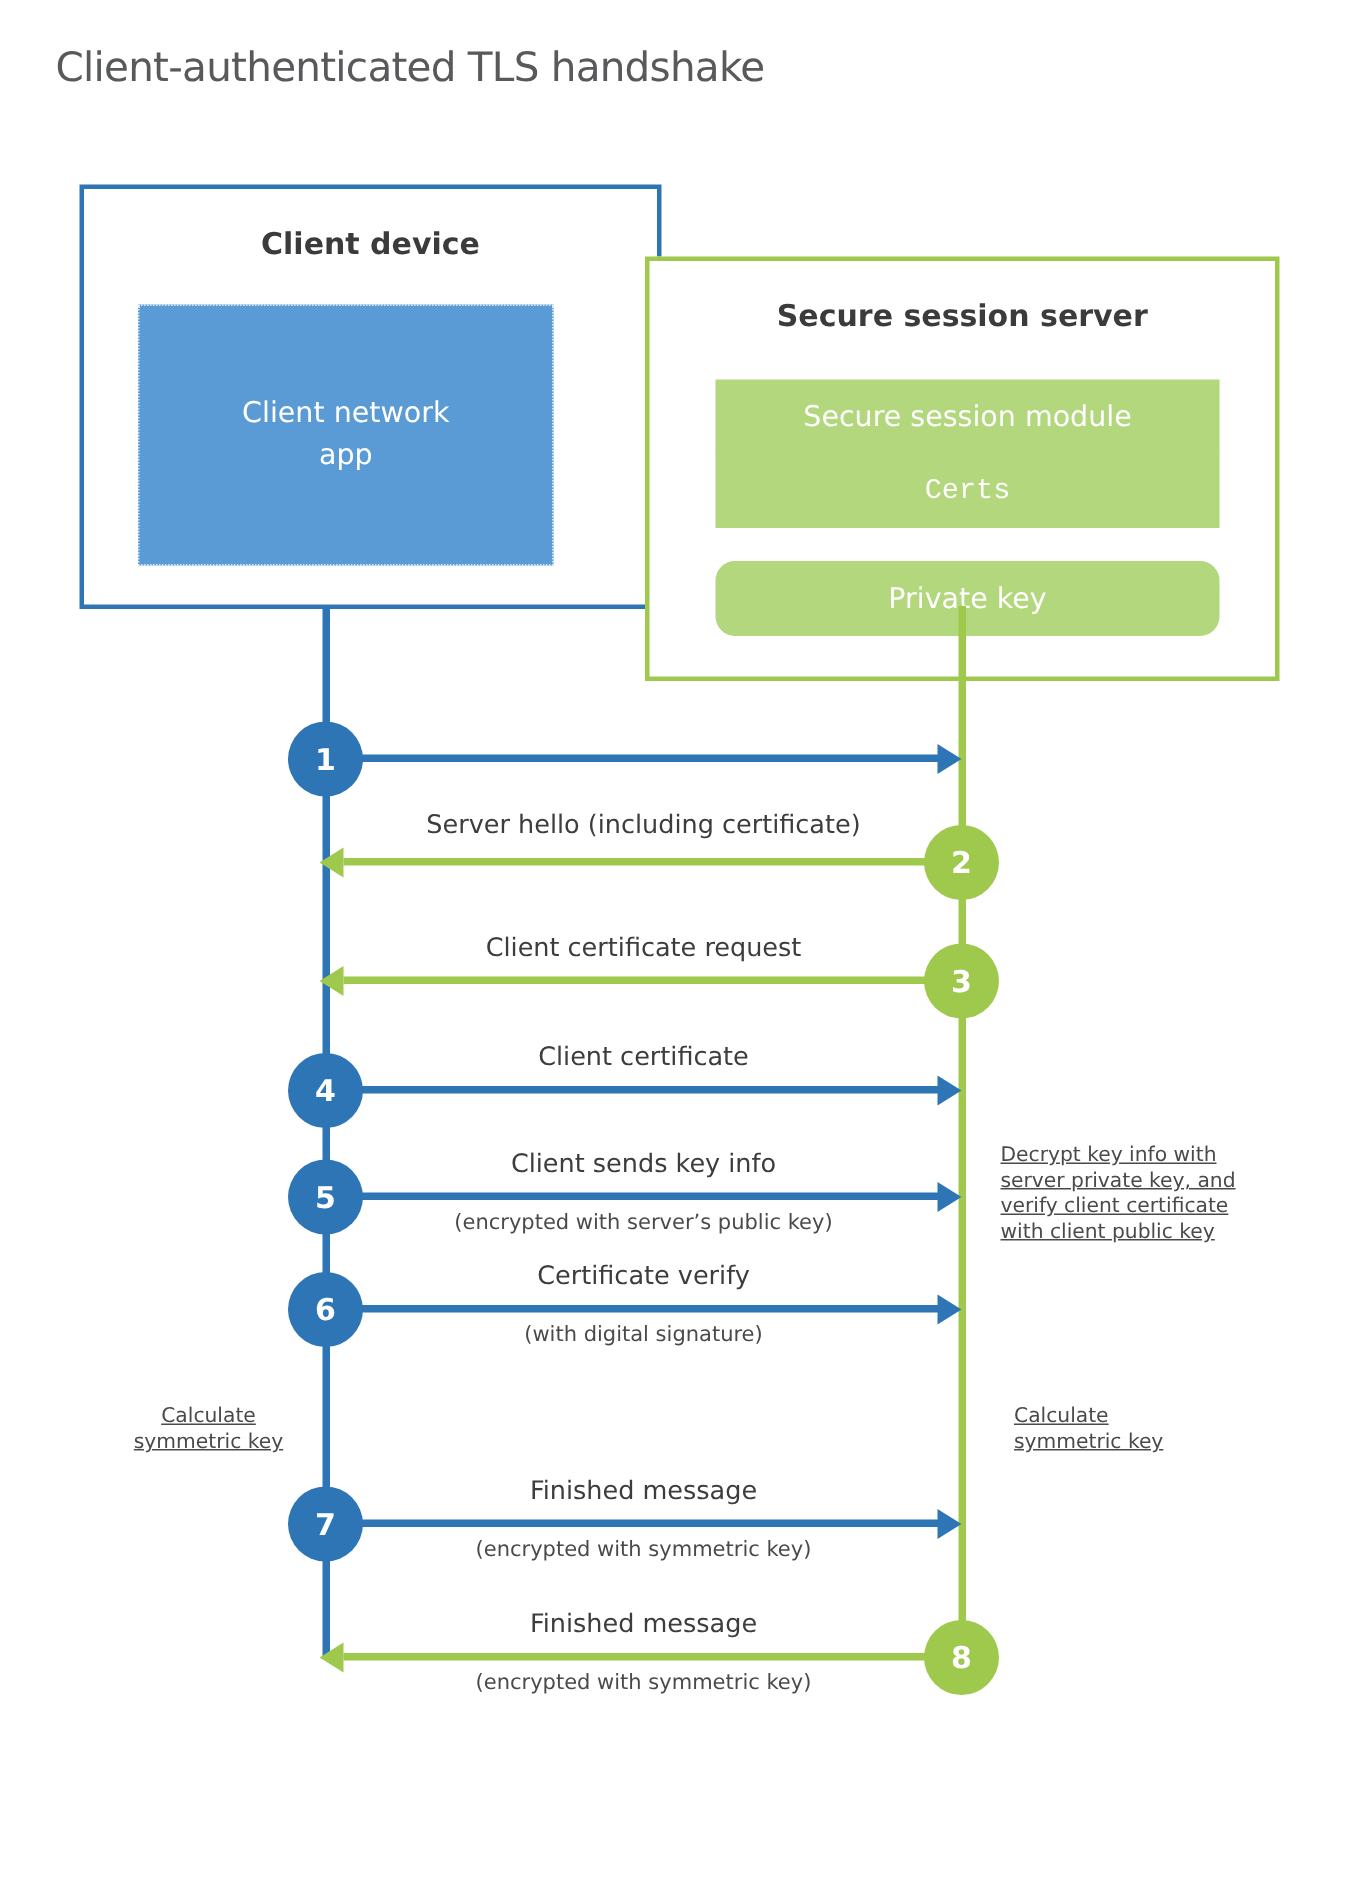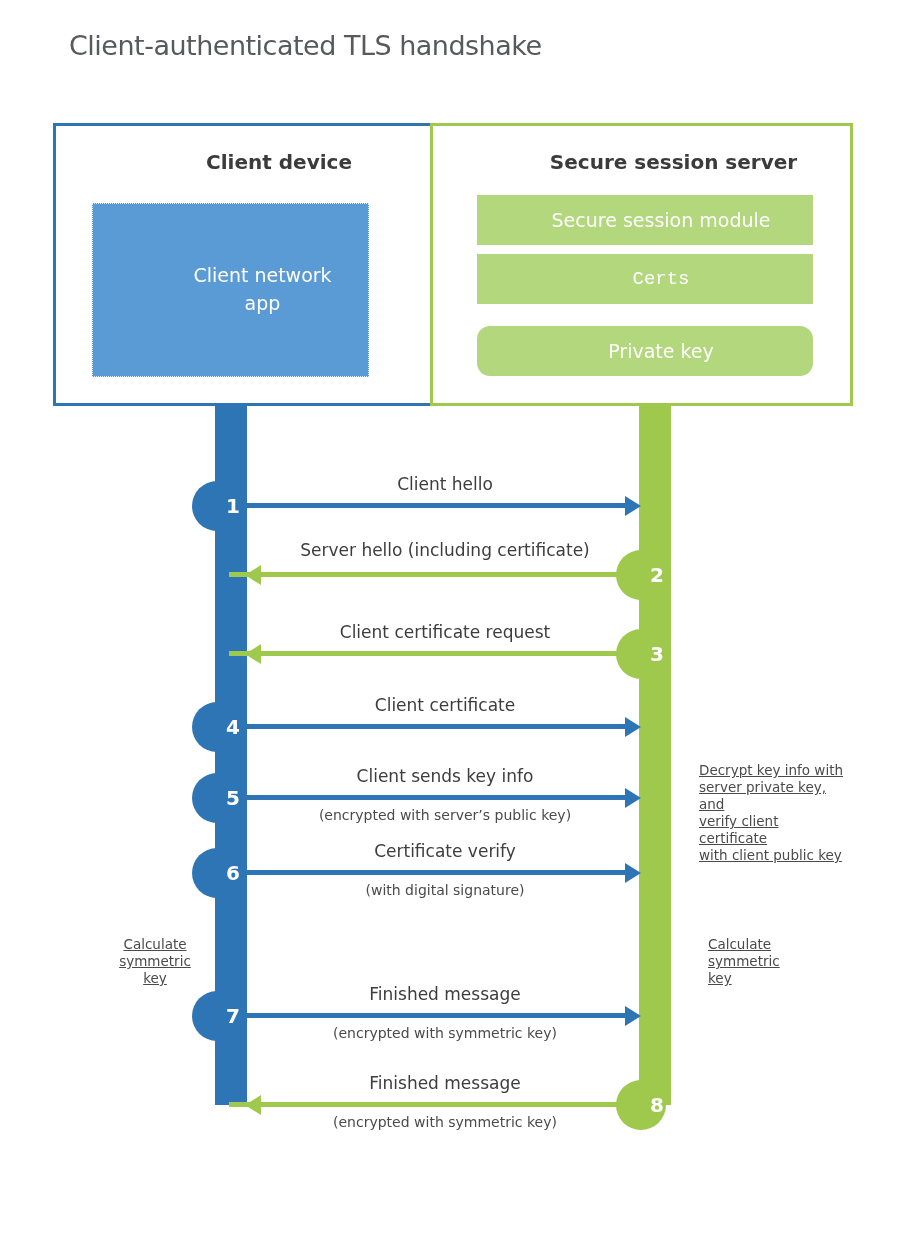--- a/index.html
+++ b/index.html
@@ -3,39 +3,39 @@
 <meta charset="utf-8">
 <style>
   :root{
     --blue:#2e75b6;
     --blue-fill:#5b9bd5;
     --green:#9ec94c;
     --green-fill:#b3d77d;
     --text-dark:#3d3d3d;
     --text-gray:#4a4a4a;
   }
-  *{box-sizing:border-box;padding-left:32px;}
+  *{box-sizing:border-box;}
   html,body{margin:0;padding:0;background:#ffffff;}
   body{font-family:"DejaVu Sans","Liberation Sans",sans-serif;}
   .page{position:relative;width:900px;height:1256px;background:#fff;overflow:hidden;}
 
   .title{position:absolute;left:37px;top:30px;margin:0;font-size:27px;font-weight:400;color:#58595b;letter-spacing:-0.5px;}
 
   .box{position:absolute;top:123px;height:283px;background:#fff;}
   .client-box{left:53px;width:388px;border:3px solid var(--blue);}
-  .server-box{left:430px;width:423px;border:3px solid var(--green);}
+  .server-box{left:430px;width:423px;border:3px solid var(--green);margin-top:48px;}
   .box-title{margin-top:24px;text-align:center;font-size:20px;font-weight:700;color:#3b3b3b;}
 
   .client-app{position:absolute;left:36px;top:77px;width:277px;height:174px;background:var(--blue-fill);
     border:1px dotted #dcebf7;display:flex;align-items:center;justify-content:center;}
   .client-app-label{color:#ffffff;font-size:19px;text-align:center;line-height:1.45;white-space:pre-line;}
 
   .server-bar{position:absolute;left:44px;width:336px;height:50px;background:var(--green-fill);
     display:flex;align-items:center;justify-content:center;color:#ffffff;font-size:19px;}
-  .bar1{top:69px;}
+  .bar1{top:79px;}
   .bar2{top:128px;font-family:Liberation Mono, monospace;}
   .bar3{top:200px;border-radius:13px;}
 
   .vline{position:absolute;top:404px;width:5px;height:701px;}
   .blue-vline{left:215px;background:var(--blue);}
   .green-vline{left:639px;background:var(--green);}
 
   .hline{position:absolute;height:5px;}
   .h-blue{background:var(--blue);}
   .h-green{background:var(--green);}
@@ -75,21 +75,20 @@
   <div class="box server-box">
     <div class="box-title">Secure session server</div>
     <div class="server-bar bar1">Secure session module</div>
     <div class="server-bar bar2">Certs</div>
     <div class="server-bar bar3">Private key</div>
   </div>
 
   <div class="vline blue-vline"></div>
   <div class="vline green-vline"></div>
 
-  <div class="mlabel" style="top:474px">Client hello</div>
   <div class="hline h-blue" style="left:217px;top:503px;width:410px"></div>
   <div class="ah ah-right" style="left:625px;top:496px"></div>
   <div class="circle c-blue" style="left:192px;top:481px">1</div>
 
   <div class="mlabel" style="top:540px">Server hello (including certificate)</div>
   <div class="hline h-green" style="left:229px;top:572px;width:412px"></div>
   <div class="ah ah-left" style="left:213px;top:565px"></div>
   <div class="circle c-green" style="left:616px;top:550px">2</div>
 
   <div class="mlabel" style="top:622px">Client certificate request</div>

